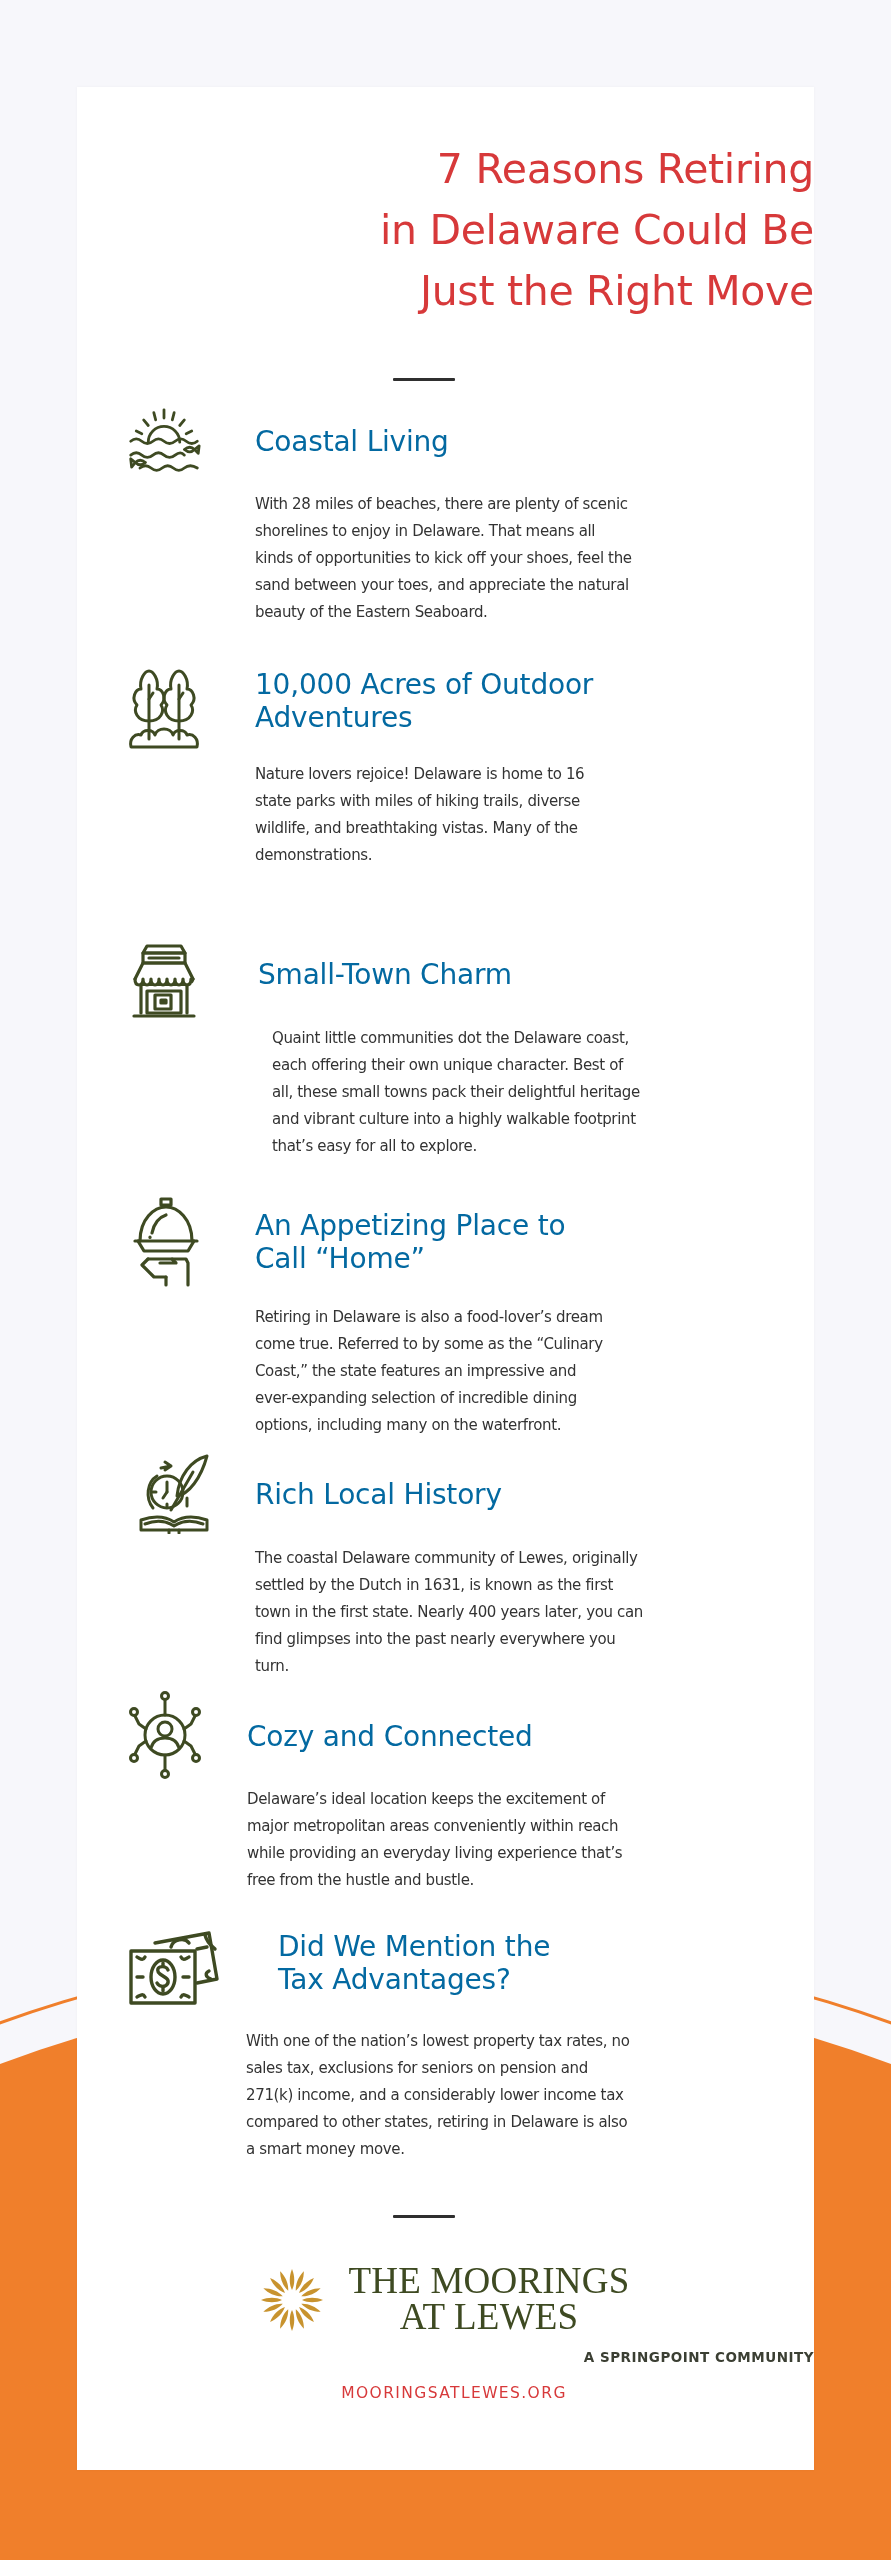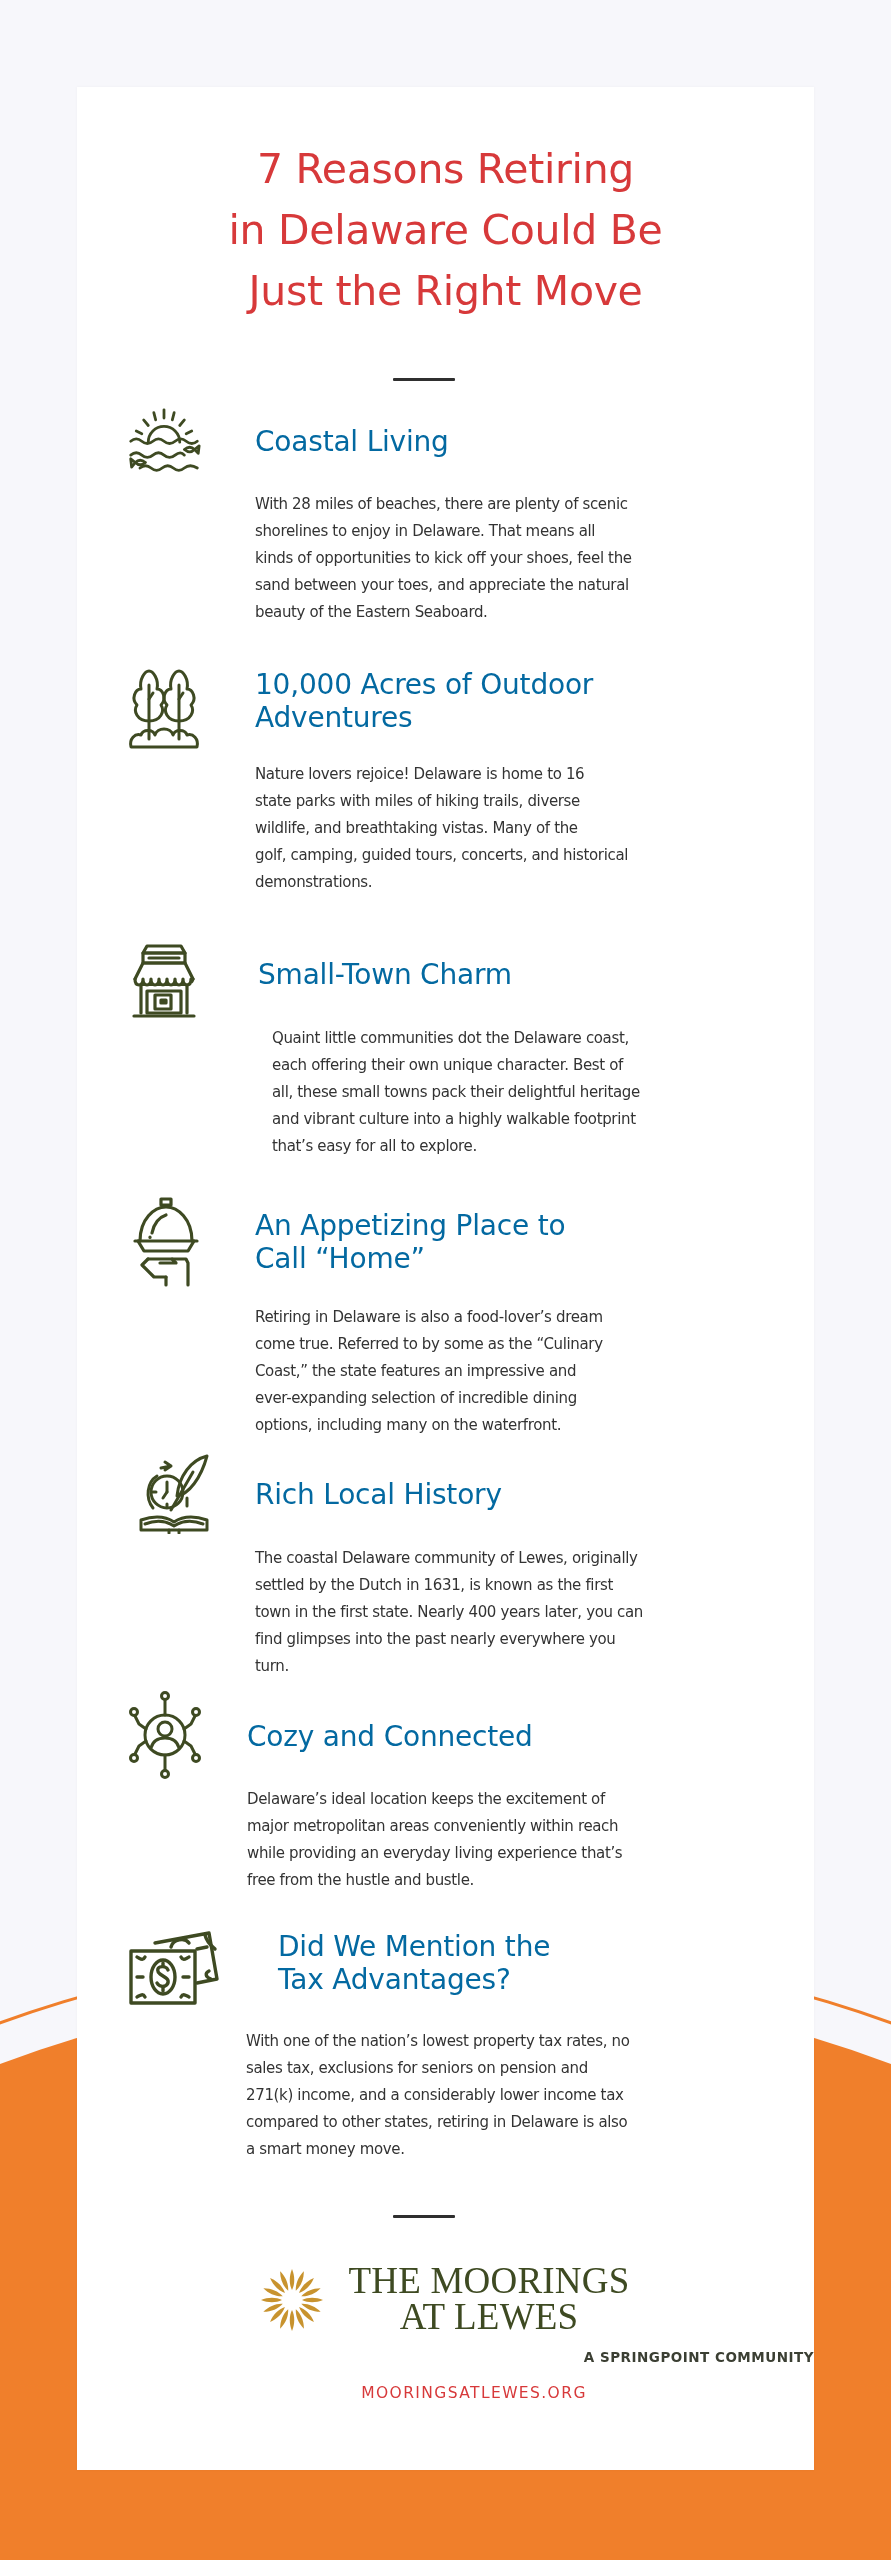--- a/index.html
+++ b/index.html
@@ -45,21 +45,21 @@
       top: 52px;
       width: 737px;
       text-align: center;
       color: #d7393a;
       font-family: "DejaVu Sans", sans-serif;
       font-weight: 500;
       font-size: 41px;
       line-height: 61px;
       letter-spacing: -0.3px;
     }
-    .title span { display: block; }
+    .title span { display: block; text-align: right; }
     .rule {
       position: absolute;
       width: 62px;
       height: 3px;
       background: #2f2f2f;
       border-radius: 1px;
     }
     .section { position: absolute; left: 0; width: 737px; }
     .icon {
       position: absolute;
@@ -133,21 +133,20 @@
       width: 737px;
       padding-left: 17px;
       box-sizing: border-box;
       text-align: center;
       color: #d7393a;
       font-family: "DejaVu Sans", sans-serif;
       font-weight: 500;
       font-size: 15.5px;
       letter-spacing: 1.4px;
       text-decoration: none;
-      margin-left: 20px;
     }
   </style>
 </head>
 <body>
 
 <div class="bg-orange-ring"></div>
 <div class="bg-orange"></div>
 
 <div class="card">
 
@@ -204,21 +203,20 @@
       </svg>
     </div>
     <div class="heading" style="left:178px; top:3px;">
       <span>10,000 Acres of Outdoor</span>
       <span>Adventures</span>
     </div>
     <div class="body-text" style="left:178px; top:96px;">
       <span>Nature lovers rejoice! Delaware is home to 16</span>
       <span>state parks with miles of hiking trails, diverse</span>
       <span>wildlife, and breathtaking vistas. Many of the</span>
-      <span>golf, camping, guided tours, concerts, and historical</span>
       <span>demonstrations.</span>
     </div>
   </div>
 
   <div class="section" style="top:856px;">
     <div class="icon" style="left:54px; top:0px; width:66px; height:76px;">
       <svg viewBox="0 0 66 76" fill="none" stroke="#3e4a22" stroke-width="3.2" stroke-linecap="round" stroke-linejoin="round">
         <path d="M12 10 L16 3 L50 3 L54 10 Z"></path>
         <rect x="12" y="10" width="42" height="10"></rect>
         <line x1="18" y1="15" x2="48" y2="15"></line>

